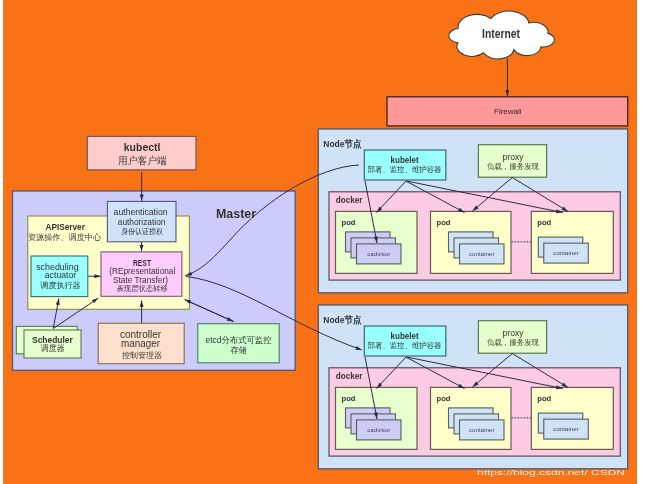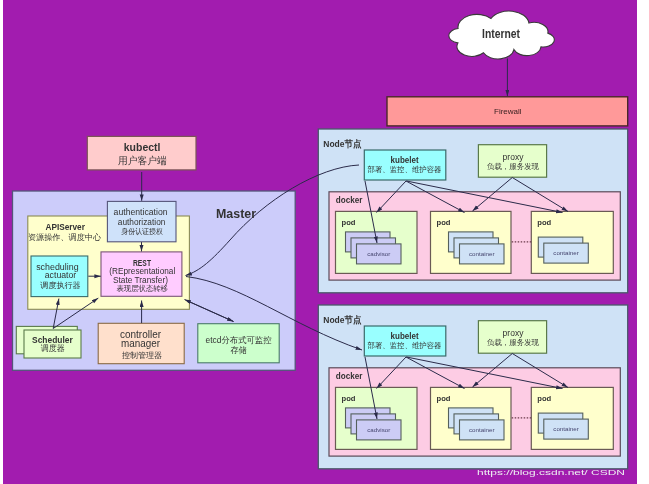--- a/index.html
+++ b/index.html
@@ -1,18 +1,18 @@
 <!DOCTYPE html>
 <html><head>
 <meta charset="utf-8">
 <style>
   html,body{margin:0;padding:0;}
   body{width:649px;height:484px;background:#f4f4f4;overflow:hidden;
        font-family:"Liberation Sans","DejaVu Sans",sans-serif;}
-  #stage{position:relative;width:649px;height:484px;background:#a21caf;}
+  #stage{position:relative;width:649px;height:484px;background:#f97316;}
   svg{display:block;position:absolute;left:0;top:0;z-index:2;}
   .edge-left{position:absolute;left:0;top:0;width:3px;height:484px;background:#ffffff;z-index:1;}
   .edge-right{position:absolute;left:637px;top:0;width:12px;height:484px;background:#ffffff;z-index:1;}
   text{font-family:"Liberation Sans","DejaVu Sans",sans-serif;}
 </style>
 </head>
 <body>
 
 <div id="stage">
   <div class="edge-left"></div>

